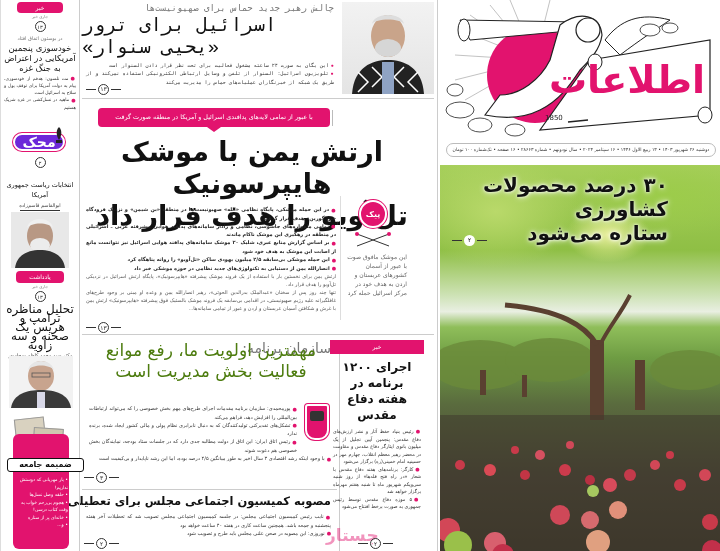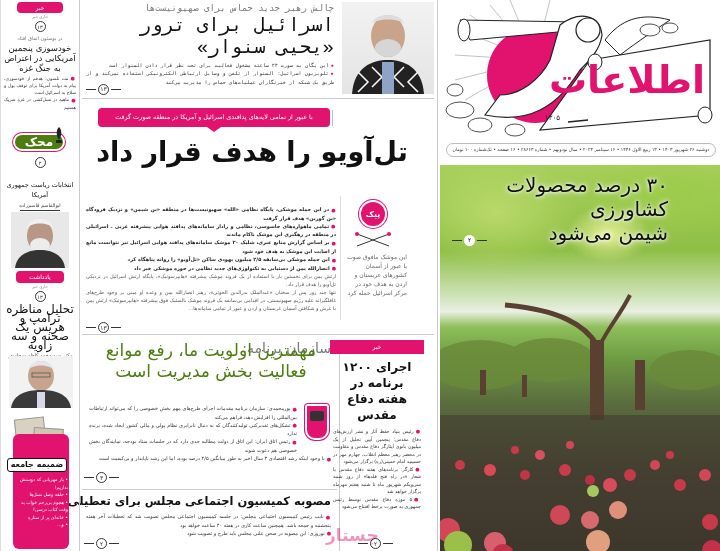--- a/index.html
+++ b/index.html
@@ -67,21 +67,21 @@
       <ellipse cx="210" cy="30" rx="10" ry="6"></ellipse>
         <ellipse cx="230" cy="28" rx="8" ry="5"></ellipse>
     </g>
 
     <path d="M150,60 L270,40 L270,115 L100,130 Z" fill="#fff" stroke="#222" stroke-width="1.2"></path>
     <ellipse cx="155" cy="62" rx="7" ry="8" fill="#fff" stroke="#222" stroke-width="1"></ellipse>
     <ellipse cx="265" cy="115" rx="7" ry="8" fill="#fff" stroke="#222" stroke-width="1"></ellipse>
     <line x1="128" y1="122" x2="148" y2="120" stroke="#222" stroke-width="1.5"></line>
   </svg>
   <div style="position:absolute; left:150px; top:55px; width:115px; text-align:center; font-family:'DejaVu Sans',sans-serif; font-weight:bold; font-size:38px; line-height:50px; color:#e2136e;">اطلاعات</div>
-  <div style="position:absolute; left:105px; top:114px; font-size:7px; color:#222;">۱۳۰۵</div>
+  <div style="position:absolute; left:105px; top:114px; font-size:7px; color:#222;">1850</div>
 </div>
 <div class="abs" style="left:446px; top:143px; width:270px; height:14px; border:1px solid #bbb; border-radius:7px; font-size:4.6px; line-height:12px; text-align:center; color:#333; white-space:nowrap; overflow:hidden;">
   <span>دوشنبه ۲۶ شهریور ۱۴۰۳ • ۱۳ ربیع الاول ۱۴۴۶ • ۱۶ سپتامبر ۲۰۲۴ • سال نودونهم • شماره ۲۸۶۶۳ • ۱۶ صفحه • تک‌شماره ۱۰۰ تومان</span>
 </div>
 
 <div id="photo" class="abs">
   <svg width="280" height="386" viewBox="0 0 280 386" style="position:absolute;left:0;top:0;">
 
     <g fill="#6b8a3a" opacity="0.8">
       <ellipse cx="40" cy="200" rx="50" ry="25"></ellipse>
@@ -121,23 +121,23 @@
         <circle cx="63" cy="390" r="11" fill="#c2304a"></circle>
       <circle cx="120" cy="350" r="10" fill="#cf4858"></circle>
         <circle cx="150" cy="355" r="9" fill="#d66a6e"></circle>
       <circle cx="158" cy="377" r="12" fill="#e0a080"></circle>
         <circle cx="178" cy="345" r="9" fill="#e0907a"></circle>
       <circle cx="270" cy="357" r="8" fill="#c83a4a"></circle>
         <circle cx="272" cy="385" r="10" fill="#c2304a"></circle>
       <circle cx="153" cy="326" r="6" fill="#a6c860"></circle>
     </g>
   </svg>
-  <div class="abs" style="left:8px; top:8px; width:220px; text-align:right; font-weight:normal; font-size:20px; line-height:24px; color:#111; text-shadow:0 0 3px #fff, 0 0 6px #fff;">
+  <div class="abs" style="left:8px; top:8px; width:220px; text-align:right; font-weight:bold; font-size:20px; line-height:24px; color:#111; text-shadow:0 0 3px #fff, 0 0 6px #fff;">
     <div>۳۰ درصد محصولات کشاورزی</div>
-    <div>شیمن می‌شود</div>
+    <div>ستاره می‌شود</div>
   </div>
   <div class="abs pagenum" style="left:12px; top:70px; color:#000;">
     <span class="ln"></span>
     <span class="circ" style="border:none; background:#fff; border-radius:50%;">۲</span>
     <span class="ln"></span>
   </div>
 </div>
 
 <div class="abs rule" style="left:437px; top:0; width:1px; height:551px;"></div>
 
@@ -152,21 +152,21 @@
       <g stroke="#fff" stroke-width="1.5" fill="none">
         <path d="M16,70 L26,80 L16,90"></path>
           <path d="M30,65 L40,75 L30,85"></path>
         <path d="M76,70 L66,80 L76,90"></path>
           <path d="M62,65 L52,75 L62,85"></path>
       </g>
       <rect x="40" y="60" width="12" height="32" fill="#8fa3c4"></rect>
     </svg>
   </div>
   <div class="abs" style="right:100px; top:3px; width:250px; font-size:9px; color:#777; text-align:right;">چالش رهبر جدید حماس برای صهیونیست‌ها</div>
-  <div class="abs" style="right:100px; top:15px; width:252px; font-size:19px; line-height:22px; text-align:right; color:#111;">
+  <div class="abs" style="right:100px; top:15px; width:252px; font-size:19px; line-height:22px; text-align:left; color:#111;">
     <div>اسرائیل برای ترور «یحیی سنوار»</div>
   </div>
   <div class="abs tiny" style="right:100px; top:62px; width:248px;">
     <div class="bul">این یگان به صورت ۲۴ ساعته مشغول فعالیت برای تحت نظر قرار دادن السنوار است</div>
     <div class="bul">تلویزیون اسرائیل: السنوار از تلفن و وسایل ارتباطی الکترونیکی استفاده نمی‌کند و از طریق یک شبکه از خبرنگاران عملیات‌های حماس را مدیریت می‌کند</div>
   </div>
   <div class="abs pagenum" style="left:4px; top:84px;">
     <span class="ln"></span>
     <span class="circ">۱۳</span>
     <span class="ln"></span>
@@ -174,20 +174,21 @@
 </div>
 <div class="abs rule" style="left:82px; top:98px; width:352px; height:1px;"></div>
 
 <div class="abs" style="left:82px; top:100px; width:352px; height:232px;">
   <div class="abs" style="left:16px; top:8px; width:232px; height:19px; background:#e2136e; color:#fff; border-radius:4px; font-size:6.4px; line-height:19px; text-align:center; white-space:nowrap; overflow:hidden;">
     <span>با عبور از تمامی لایه‌های پدافندی اسرائیل و آمریکا در منطقه صورت گرفت</span>
   </div>
   <div class="abs" style="left:125px; top:27px; width:0; height:0; border-left:7px solid transparent; border-right:7px solid transparent; border-top:5px solid #e2136e;"></div>
   <div class="abs" style="left:250px; top:10px; width:1px; height:16px; background:#bbb;"></div>
   <div class="abs headline-xl" style="left:0; top:36px; width:340px;">
+    <div>ارتش یمن با موشک  هایپرسونیک</div>
     <div>تل‌آویو را هدف قرار داد</div>
   </div>
   <div class="abs tiny" style="left:4px; top:105px; width:250px; color:#222; font-weight:bold;">
     <div class="bul">در این حمله موشکی، پایگاه نظامی «الله» صهیونیست‌ها در منطقه «بن شیمن» و نزدیک فرودگاه «بن گورین» هدف قرار گرفت</div>
     <div class="bul">تمامی ماهواره‌های جاسوسی، نظامی و رادار سامانه‌های پدافند هوایی پیشرفته غربی ـ اسرائیلی در منطقه در رهگیری این موشک ناکام ماندند</div>
     <div class="bul">بر اساس گزارش منابع عبری، شلیک ۲۰ موشک سامانه‌های پدافند هوایی اسرائیل نیز نتوانست مانع از اصابت این موشک به هدف خود شود</div>
     <div class="bul">این حمله موشکی بی‌سابقه ۲/۵ میلیون یهودی ساکن «تل‌آویو» را روانه پناهگاه کرد</div>
     <div class="bul">انصارالله یمن از دستیابی به تکنولوژی‌های جدید نظامی در حوزه موشکی خبر داد</div>
   </div>
   <div class="abs tiny" style="left:4px; top:172px; width:250px; color:#555;">
@@ -279,21 +280,21 @@
     <div class="lsub" style="font-size:4px; margin-top:1px;">جاری خبر</div>
     <div style="margin:2px auto 0; width:11px; height:11px; border:1px solid #333; border-radius:50%; font-size:5px; line-height:10px; text-align:center;">۱۳</div>
     <div class="lsub" style="margin-top:3px;">در بوستون اتفاق افتاد</div>
     <div class="lhead" style="margin-top:2px; font-size:8.5px;">خودسوزی پنجمین آمریکایی در اعتراض به جنگ غزه</div>
     <div class="tiny" style="margin-top:2px; font-size:4.5px; line-height:7px;">
       <div class="bul">مت نلسون: هدفم از خودسوزی، پیام به دولت آمریکا برای توقف پول و سلاح به اسرائیل است</div>
       <div class="bul">ماهیه در نسل‌کشی در غزه شریک هستیم</div>
     </div>
   </div>
 
-  <div class="abs" style="left:12px; top:133px; width:52px; height:18px; background:#4d7c0f; border-radius:9px; border:2px solid #fff; box-shadow:0 0 0 1px #e2136e; color:#fff; font-weight:bold; font-size:12px; line-height:14px; text-align:center;">
+  <div class="abs" style="left:12px; top:133px; width:52px; height:18px; background:#6d28d9; border-radius:9px; border:2px solid #fff; box-shadow:0 0 0 1px #e2136e; color:#fff; font-weight:bold; font-size:14px; line-height:14px; text-align:center;">
     <span>محک</span>
   </div>
   <div class="abs" style="left:54px; top:127px; width:8px; height:16px;">
     <svg width="8" height="16" viewBox="0 0 8 16">
         <path d="M4,0 C8,4 6,10 4,13 C2,10 0,4 4,0 Z" fill="#222"></path>
         <rect x="1" y="13" width="6" height="3" fill="#222"></rect>
       </svg>
   </div>
   <div class="abs" style="left:3px; top:157px; width:72px;">
     <div style="margin:0 auto; width:11px; height:11px; border:1px solid #333; border-radius:50%; font-size:5px; line-height:10px; text-align:center;">۲</div>
@@ -329,21 +330,21 @@
       <rect x="28" y="36" width="8" height="16" fill="#d8d8e8"></rect>
     </svg>
   </div>
 
   <div class="abs" style="left:6px; top:418px; width:68px; height:131px;">
     <div class="abs" style="left:8px; top:0; width:48px; height:40px;">
       <div style="position:absolute; left:0; top:0; width:30px; height:24px; background:#d9d2c0; border:1px solid #999; transform:rotate(-6deg);"></div>
       <div style="position:absolute; left:18px; top:10px; width:30px; height:26px; background:#cfc7b0; border:1px solid #999; transform:rotate(4deg);"></div>
     </div>
     <div class="abs" style="left:6px; top:16px; width:56px; height:115px; background:#e2136e; border-radius:6px;"></div>
-    <div class="abs" style="left:0; top:40px; width:60px; height:14px; background:#fff; border:1.5px solid #111; border-radius:3px; font-weight:bold; font-size:8px; line-height:11px; text-align:center;">ضمیمه جامعه</div>
+    <div class="abs" style="left:0; top:40px; width:77px; height:14px; background:#fff; border:1.5px solid #111; border-radius:3px; font-weight:bold; font-size:8px; line-height:11px; text-align:center;">ضمیمه جامعه</div>
     <div class="abs" style="left:9px; top:58px; width:52px; font-size:4.6px; line-height:7.5px; color:#fff; text-align:right;">
       <div>• <span>بار مهربانی که دوستش نداریم!</span></div>
       <div>• <span>حلقه وصل نسل‌ها</span></div>
       <div>• <span>هجوم بی‌رحم خواب به وقت کتاب درسی!</span></div>
       <div>• <span>خانه‌ای پر از ستاره</span></div>
       <div>• <span>و...</span></div>
     </div>
   </div>
 </div>
 

